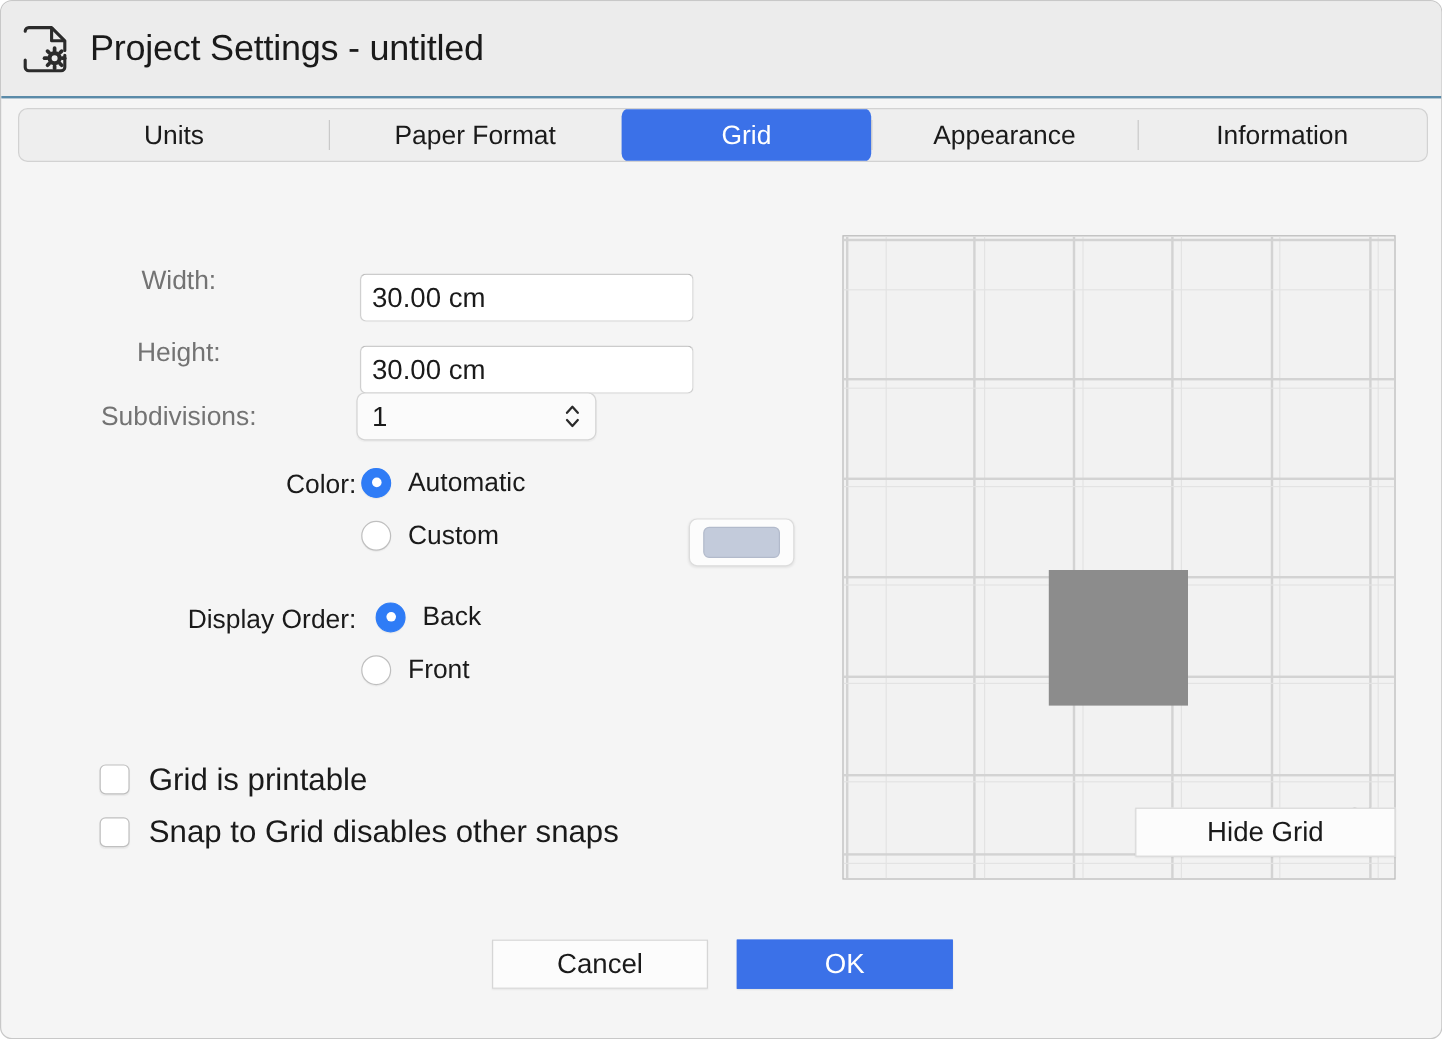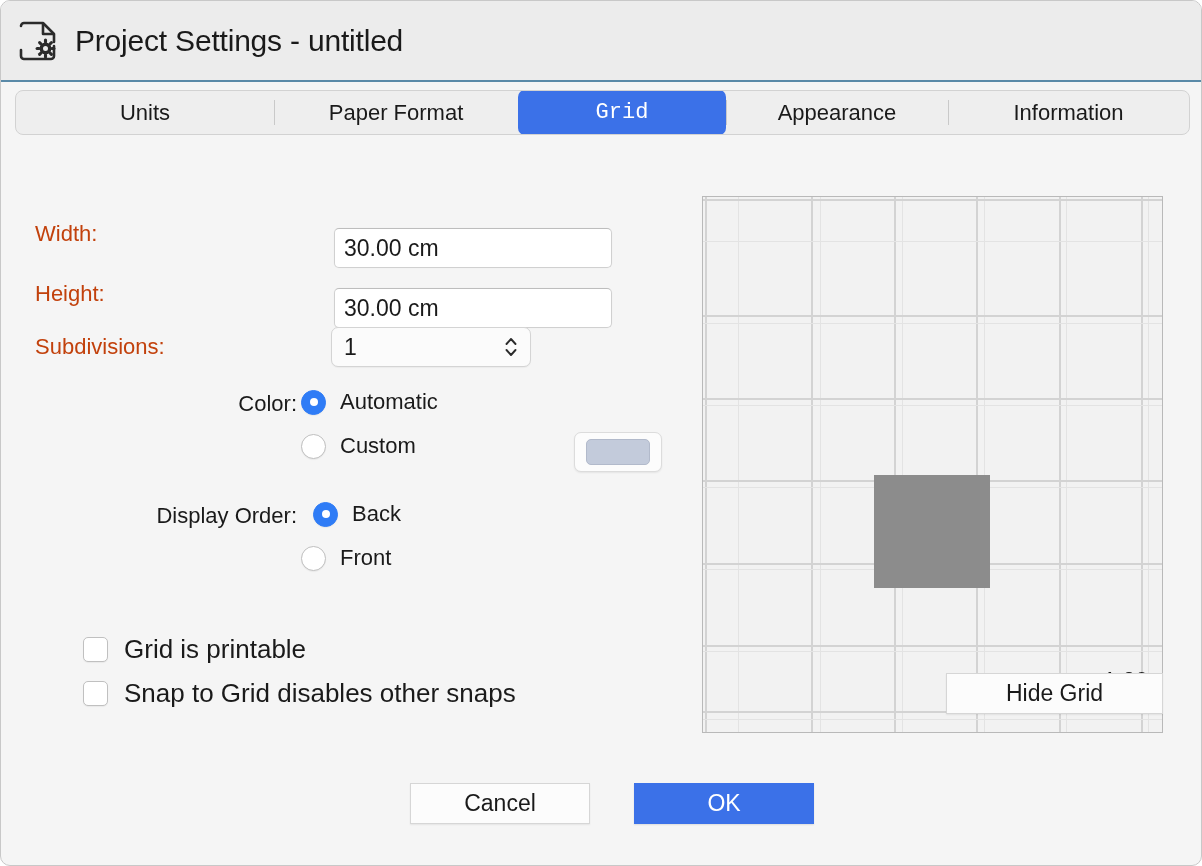--- a/index.html
+++ b/index.html
@@ -65,34 +65,33 @@
     background: #c9c9c9;
   }
   .tab.active {
     background: #3b71e8;
     color: #ffffff;
     border-radius: 7px;
     margin: -1px 0;
   }
   #tab-units       { width: 258px; }
   #tab-paper       { width: 244px; }
-  #tab-grid        { width: 208px; font-family: Liberation Mono, monospace; }
+  #tab-grid        { width: 208px; }
   #tab-appearance  { width: 222px; }
   #tab-information { width: 241px; }
 
   
   #content { position: absolute; left: 0; top: 134px; width: 1202px; height: 732px; }
 
   
   .row { position: absolute; display: flex; align-items: center; }
   .flabel {
-    font-size: 22px; color: #c2410c;
-    text-align: left;
+    font-size: 22px; color: #737373;
+    text-align: center;
     white-space: nowrap;
-    margin-left: 34px;
   }
   .textfield {
     background: #ffffff;
     border: 1px solid #d0d0d0;
     border-top-color: #bdbdbd;
     border-radius: 5px;
     font-size: 23px;
     color: #1a1a1a;
     padding: 0 9px;
     display: flex; align-items: center;
@@ -222,21 +221,21 @@
     box-shadow: 0 1px 1.5px rgba(0,0,0,0.07);
   }
   .btn.primary {
     background: #3b71e8;
     border: 1px solid #3b71e8;
     color: #ffffff;
     box-shadow: 0 1px 1.5px rgba(0,0,0,0.10);
   }
   #btn-hide-grid { left: 945px; top: 538px; width: 217px; height: 41px; }
   #btn-cancel    { left: 409px; top: 648px; width: 180px; height: 41px; }
-  #btn-ok        { left: 613px; top: 648px; width: 180px; height: 41px; margin-left: 20px; }
+  #btn-ok        { left: 613px; top: 648px; width: 180px; height: 41px; }
 </style>
 </head>
 <body>
 
 <div id="window">
 
   <div id="titlebar">
     <span id="doc-icon">
       <svg width="42" height="42" viewBox="0 0 42 42">
         <path d="M4 6 a3 3 0 0 1 3 -3 h19 l11 11 v8 M37 26 v10 a3 3 0 0 1 -3 3 h-27 a3 3 0 0 1 -3 -3 v-6" fill="none" stroke="#2b2b2b" stroke-width="2.6" stroke-linecap="round" stroke-linejoin="round"></path>

